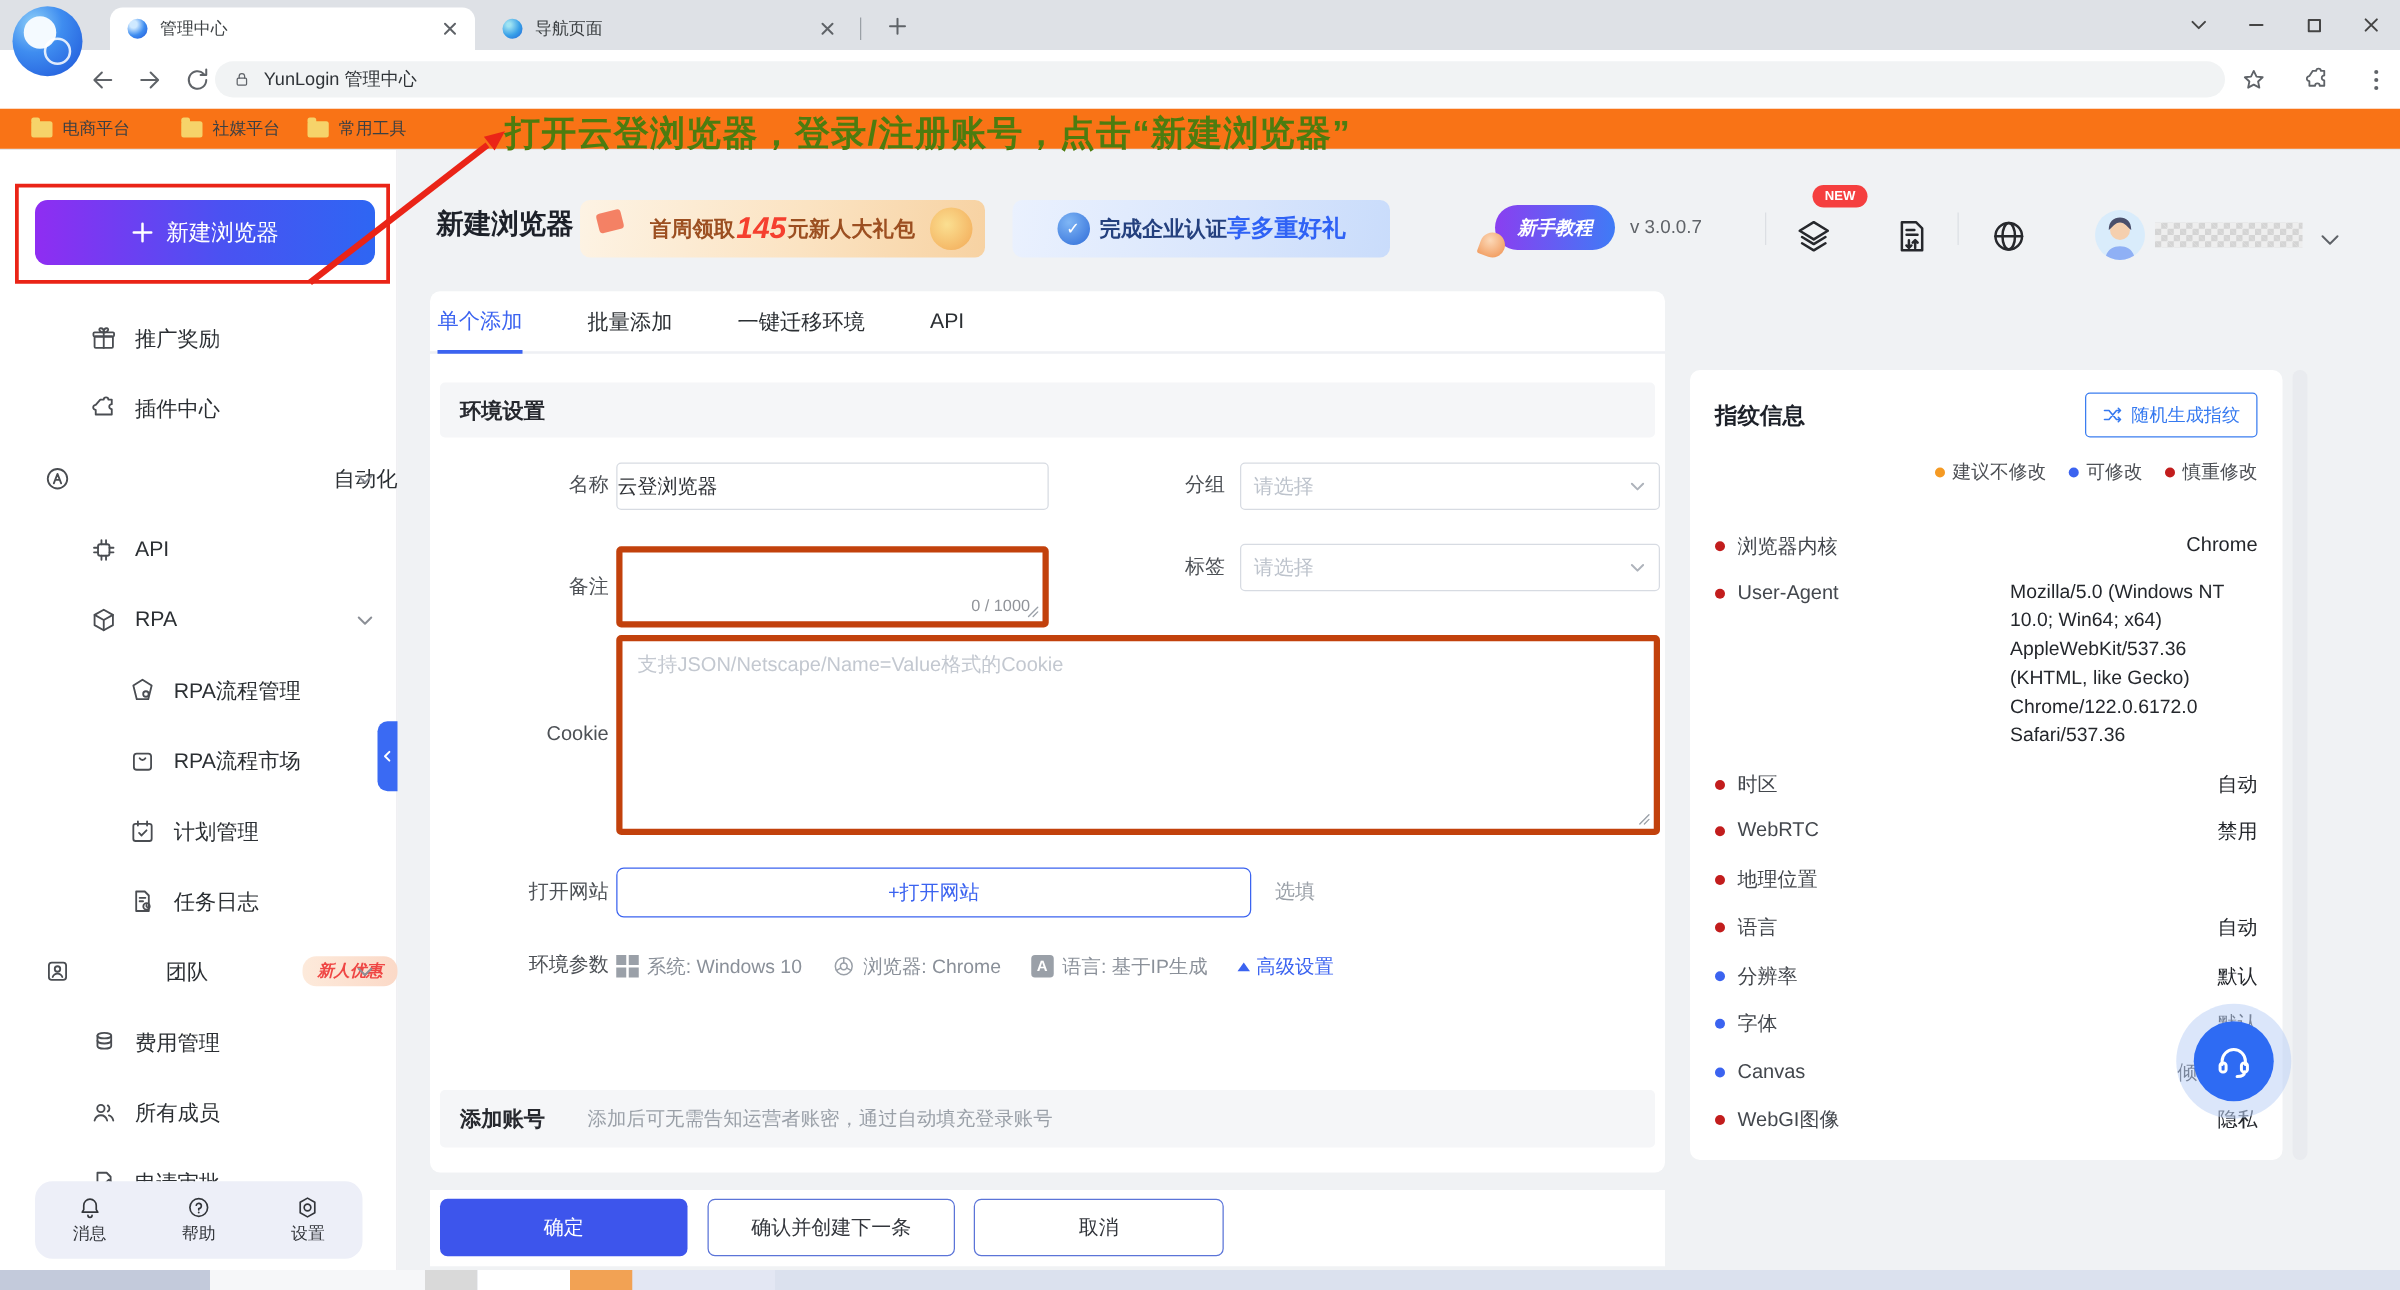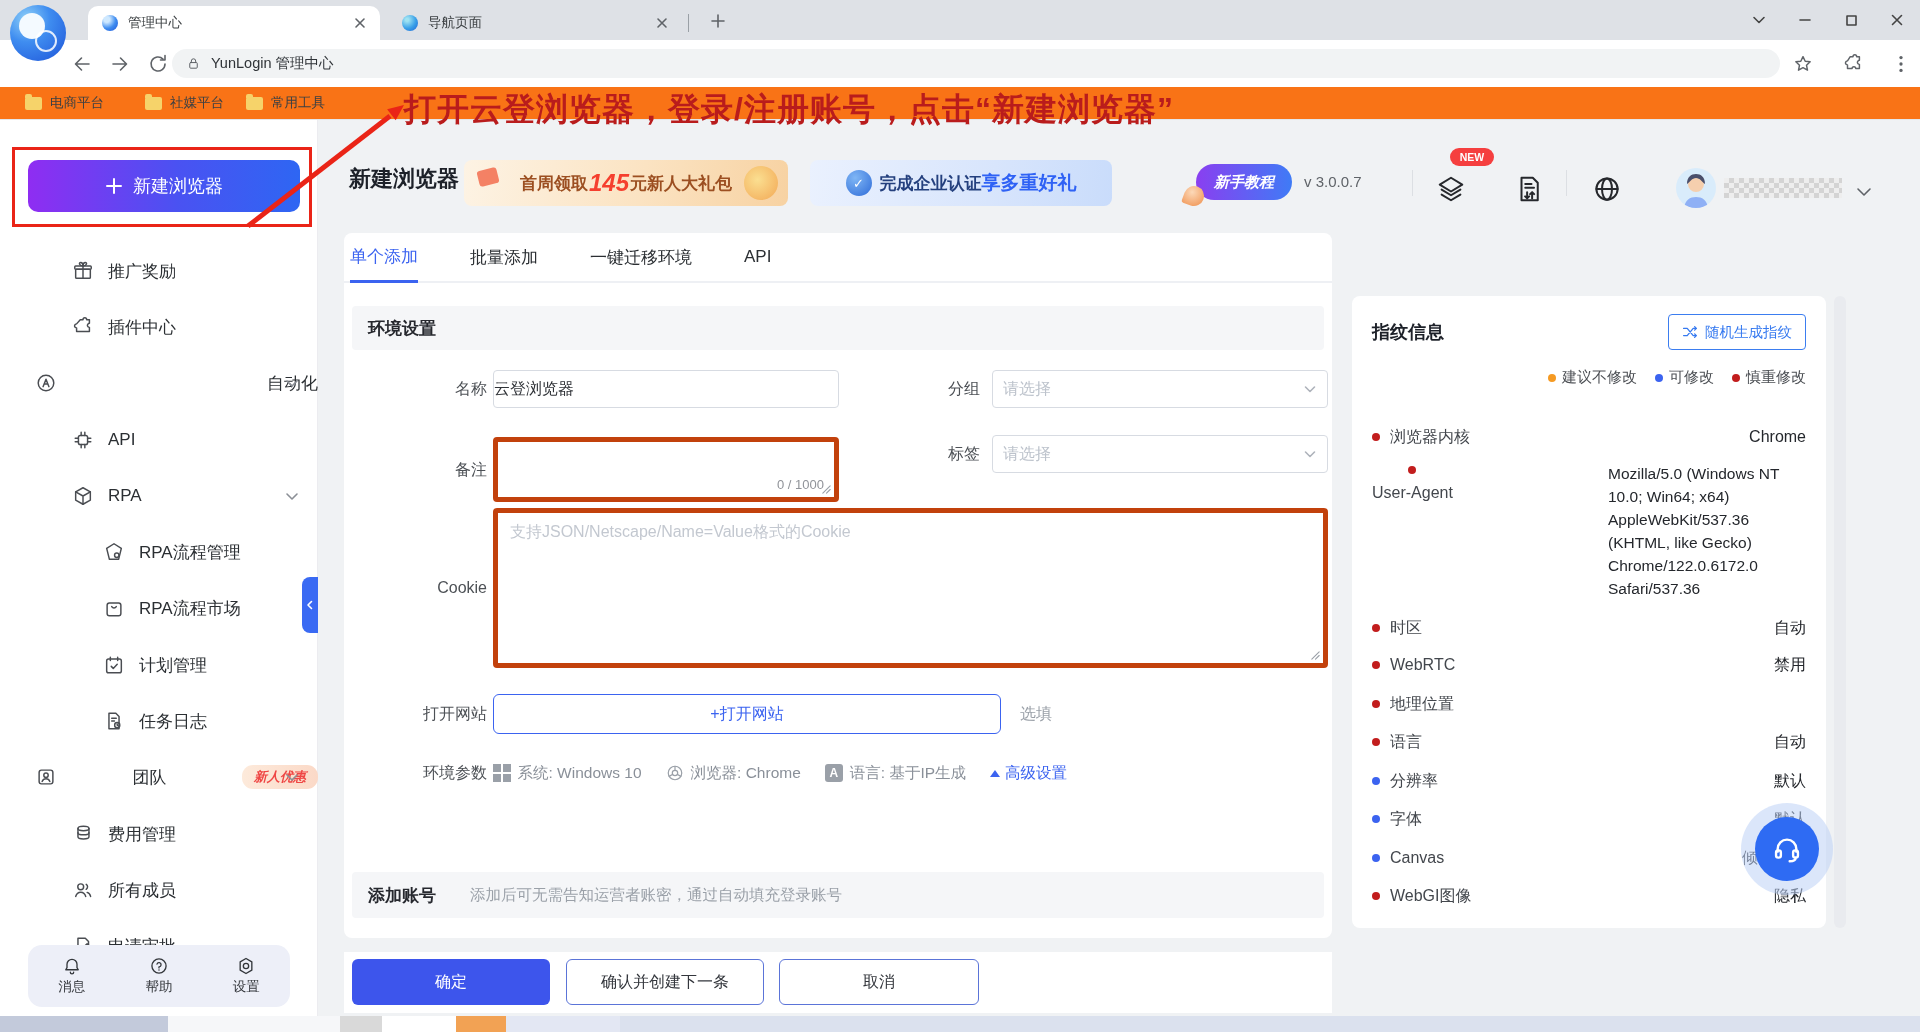--- a/index.html
+++ b/index.html
@@ -141,32 +141,32 @@
   .fp-random { position:absolute; right:20px; top:18px; height:36px; padding:0 13px; border:1px solid #3b7df0; border-radius:4px;
        color:#3579f0; font-size:14.5px; display:flex; align-items:center; gap:7px; background:#fff; }
   .fp-legend { position:absolute; right:20px; top:72px; display:flex; gap:18px; font-size:15px; color:#4c4f54; align-items:center; }
   .lg-item { display:flex; align-items:center; gap:6px; }
   .dot { width:8px; height:8px; border-radius:50%; flex:none; }
   .dot-o { background:#f59a23; } .dot-b { background:#3b63f0; } .dot-r { background:#c21d1d; }
   .fp-row { position:absolute; left:20px; right:20px; height:38px; display:flex; align-items:center; justify-content:space-between; }
   .fp-label { display:flex; align-items:center; gap:10px; font-size:16px; color:#43474d; }
   .fp-value { font-size:16px; color:#24272c; }
   .ua-row { position:absolute; left:20px; top:170px; }
-  .ua-label { display:flex; align-items:center; gap:10px; font-size:16px; color:#43474d;flex-direction:column; }
+  .ua-label { display:flex; align-items:center; gap:10px; font-size:16px; color:#43474d; }
   .ua-value { position:absolute; left:256px; top:166px; width:200px; font-size:15.5px; line-height:23px; color:#24272c;
               white-space:pre-line; }
 
   .pg-scrollbar { position:absolute; left:1834px; top:176px; width:12px; height:632px; background:#e9ebef; border-radius:6px; }
 
   .chat-halo { position:absolute; left:1741px; top:683px; width:92px; height:92px; border-radius:50%; background:rgba(190,210,245,.55); z-index:10; }
   .chat-btn { position:absolute; left:1755px; top:697px; width:64px; height:64px; border-radius:50%; background:#2e6bf3;
               display:flex; align-items:center; justify-content:center; color:#fff; z-index:11; }
 
   
-  .anno-text { position:absolute; left:404px; top:88px; font-size:32px; font-weight:bold; color:#b91c1c; z-index:50; letter-spacing:1px; white-space:nowrap; }
+  .anno-text { position:absolute; left:404px; top:88px; font-size:28px; font-weight:bold; color:#4d7c0f; z-index:50; letter-spacing:1px; white-space:nowrap; }
   .anno-rect { position:absolute; left:12px; top:147px; width:300px; height:80px; border:3px solid #ea2417; z-index:50; }
   .anno-arrow { position:absolute; left:230px; top:98px; z-index:50; }
 
   
   .strip { position:absolute; left:0; top:1016px; width:1920px; height:16px; background:#dbe1ee; }
   .strip div { position:absolute; top:0; height:16px; }
 </style>
 </head>
 <body>
 

